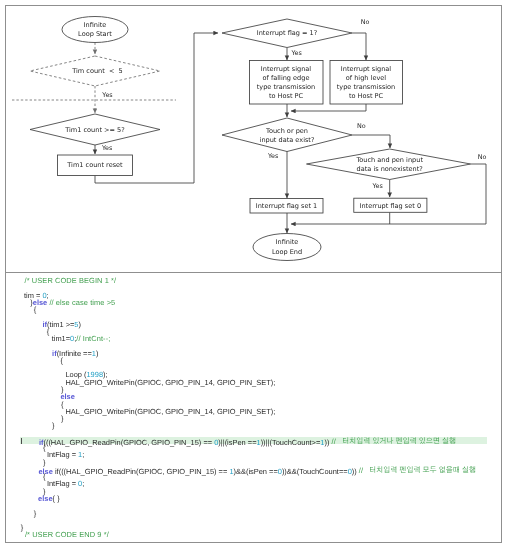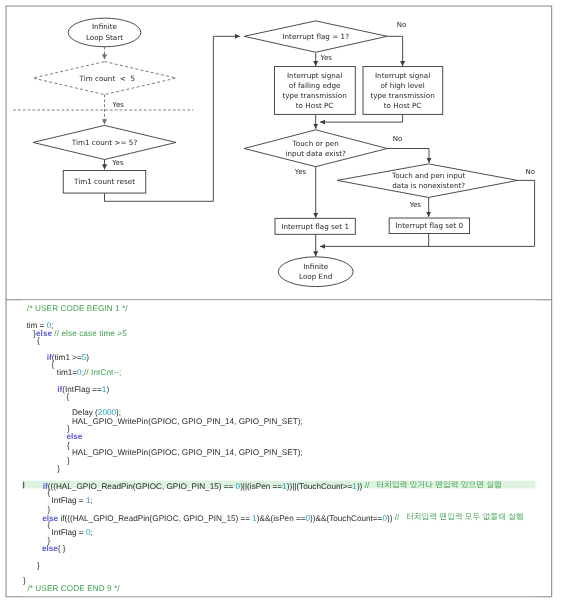--- a/index.html
+++ b/index.html
@@ -123,24 +123,24 @@
   <div class="cl"><span class="ind" style="width:4.60px"></span><span class="t-comment">/* USER CODE BEGIN 1 */</span></div>
   <div class="cl"><span class="ind" style="width:0.00px"></span></div>
   <div class="cl"><span class="ind" style="width:4.00px"></span><span class="t-plain">tim = </span><span class="t-number">0</span><span class="t-plain">;</span></div>
   <div class="cl"><span class="ind" style="width:10.30px"></span><span class="t-plain">}</span><span class="t-keyword">else</span><span class="t-comment">  // else case time &gt;5</span></div>
   <div class="cl"><span class="ind" style="width:13.70px"></span><span class="t-plain">{</span></div>
   <div class="cl"><span class="ind" style="width:0.00px"></span></div>
   <div class="cl"><span class="ind" style="width:22.50px"></span><span class="t-keyword">if</span><span class="t-plain">(tim1 &gt;=</span><span class="t-number">5</span><span class="t-plain">)</span></div>
   <div class="cl"><span class="ind" style="width:26.80px"></span><span class="t-plain">{</span></div>
   <div class="cl"><span class="ind" style="width:31.70px"></span><span class="t-plain">tim1=</span><span class="t-number">0</span><span class="t-plain">;</span><span class="t-comment">// IntCnt--;</span></div>
   <div class="cl"><span class="ind" style="width:0.00px"></span></div>
-  <div class="cl"><span class="ind" style="width:32.10px"></span><span class="t-keyword">if</span><span class="t-plain">(IntFlag ==</span><span class="t-number">1</span><span class="t-plain">)</span></div>
+  <div class="cl"><span class="ind" style="width:32.10px"></span><span class="t-keyword">if</span><span class="t-plain">(Infinite ==</span><span class="t-number">1</span><span class="t-plain">)</span></div>
   <div class="cl"><span class="ind" style="width:40.40px"></span><span class="t-plain">{</span></div>
   <div class="cl"><span class="ind" style="width:45.40px"></span></div>
-  <div class="cl"><span class="ind" style="width:45.40px"></span><span class="t-plain">Delay (</span><span class="t-number">2000</span><span class="t-plain">);</span></div>
+  <div class="cl"><span class="ind" style="width:45.40px"></span><span class="t-plain">Loop (</span><span class="t-number">1998</span><span class="t-plain">);</span></div>
   <div class="cl"><span class="ind" style="width:45.40px"></span><span class="t-plain">HAL_GPIO_WritePin(GPIOC, GPIO_PIN_14, GPIO_PIN_SET);</span></div>
   <div class="cl"><span class="ind" style="width:41.00px"></span><span class="t-plain">}</span></div>
   <div class="cl"><span class="ind" style="width:40.40px"></span><span class="t-keyword">else</span></div>
   <div class="cl"><span class="ind" style="width:41.00px"></span><span class="t-plain">{</span></div>
   <div class="cl"><span class="ind" style="width:45.40px"></span><span class="t-plain">HAL_GPIO_WritePin(GPIOC, GPIO_PIN_14, GPIO_PIN_SET);</span></div>
   <div class="cl"><span class="ind" style="width:41.00px"></span><span class="t-plain">}</span></div>
   <div class="cl"><span class="ind" style="width:32.10px"></span><span class="t-plain">}</span></div>
   <div class="cl"><span class="ind" style="width:0.00px"></span></div>
   <div class="cl hl"><span class="marker"></span><span class="ind" style="width:18.90px"></span><span class="t-keyword">if</span><span class="t-plain">(((HAL_GPIO_ReadPin(GPIOC, GPIO_PIN_15) == </span><span class="t-number">0</span><span class="t-plain">)||(isPen ==</span><span class="t-number">1</span><span class="t-plain">))||(TouchCount&gt;=</span><span class="t-number">1</span><span class="t-plain">))  </span><span class="t-comment nok">//&nbsp;</span><svg class="kosvg" width="114.02" height="8" viewBox="0 -6.2 114.02 8">
             <path d="M1.00 -0.69V-5.25H4.04V-4.77H1.54V-3.24H3.83V-2.78H1.54V-1.16H1.76Q3.38 -1.16 4.65 -1.33V-0.88Q3.17 -0.69 1.38 -0.69ZM4.22 -2.78V-3.30H5.54V-5.89H6.09V0.65H5.54V-2.78Z M8.65 -5.04V-5.53H11.04V-5.04ZM7.61 -0.65Q7.95 -0.85 8.26 -1.09Q8.57 -1.33 8.88 -1.64Q9.18 -1.96 9.36 -2.35Q9.54 -2.74 9.54 -3.14V-3.58H7.86V-4.09H11.73V-3.58H10.11V-3.18Q10.11 -2.00 11.88 -0.85L11.50 -0.47Q11.03 -0.77 10.54 -1.25Q10.06 -1.72 9.84 -2.15Q9.64 -1.69 9.09 -1.13Q8.54 -0.57 7.98 -0.27ZM12.55 0.65V-5.89H13.11V0.65Z M14.84 -4.17Q14.84 -4.84 15.33 -5.25Q15.82 -5.66 16.58 -5.66Q17.33 -5.66 17.83 -5.25Q18.33 -4.84 18.33 -4.17Q18.33 -3.50 17.83 -3.09Q17.34 -2.68 16.58 -2.68Q15.81 -2.68 15.32 -3.09Q14.84 -3.50 14.84 -4.17ZM15.40 -4.17Q15.40 -3.71 15.74 -3.42Q16.07 -3.13 16.58 -3.13Q17.10 -3.13 17.43 -3.43Q17.76 -3.73 17.76 -4.17Q17.76 -4.62 17.42 -4.91Q17.09 -5.21 16.58 -5.21Q16.08 -5.21 15.74 -4.91Q15.40 -4.61 15.40 -4.17ZM19.68 -2.37V-5.89H20.23V-2.37ZM15.81 0.53V-2.07H16.36V-1.33H19.69V-2.07H20.24V0.53ZM16.36 0.05H19.69V-0.87H16.36Z M22.08 -2.10V-4.05H24.56V-5.09H22.05V-5.54H25.10V-3.62H22.62V-2.54H22.84Q24.34 -2.54 25.62 -2.69V-2.27Q24.13 -2.10 22.41 -2.10ZM25.42 -2.88V-3.34H26.72V-4.48H25.42V-4.94H26.72V-5.89H27.27V-1.65H26.72V-2.88ZM22.73 -0.86V-1.33H27.27V0.71H26.72V-0.86Z M31.02 -4.09Q31.02 -4.79 31.50 -5.23Q31.97 -5.66 32.73 -5.66Q33.47 -5.66 33.95 -5.23Q34.43 -4.79 34.43 -4.09Q34.43 -3.38 33.95 -2.94Q33.47 -2.50 32.73 -2.50Q31.96 -2.50 31.49 -2.94Q31.02 -3.38 31.02 -4.09ZM31.59 -4.09Q31.59 -3.60 31.91 -3.28Q32.23 -2.95 32.73 -2.95Q33.24 -2.95 33.55 -3.28Q33.87 -3.61 33.87 -4.09Q33.87 -4.57 33.55 -4.89Q33.23 -5.21 32.73 -5.21Q32.23 -5.21 31.91 -4.88Q31.59 -4.56 31.59 -4.09ZM35.84 -1.99V-5.89H36.39V-1.99ZM31.47 0.24Q31.92 -0.04 32.29 -0.54Q32.67 -1.03 32.67 -1.45V-1.77H33.22V-1.49Q33.22 -1.10 33.55 -0.65Q33.88 -0.19 34.17 -0.02Q34.48 -0.20 34.81 -0.65Q35.14 -1.10 35.14 -1.50V-1.77H35.69V-1.46Q35.69 -1.05 36.07 -0.54Q36.44 -0.03 36.89 0.24L36.55 0.59Q36.20 0.39 35.90 0.03Q35.59 -0.34 35.42 -0.67Q35.26 -0.34 34.88 0.04Q34.50 0.43 34.17 0.59Q33.85 0.44 33.48 0.04Q33.11 -0.36 32.95 -0.67Q32.80 -0.36 32.50 -0.00Q32.20 0.35 31.83 0.59Z M37.86 -0.65Q39.09 -1.45 39.82 -2.56Q40.55 -3.67 40.57 -4.75H38.19V-5.25H41.16Q41.16 -2.29 38.25 -0.29ZM41.03 -2.54V-3.07H42.78V-5.89H43.33V0.65H42.78V-2.54Z M45.31 -0.91V-5.37H45.87V-1.41H46.05Q46.45 -1.41 47.30 -1.48Q48.15 -1.54 48.91 -1.66V-1.19Q48.10 -1.05 47.11 -0.98Q46.12 -0.91 45.59 -0.91ZM49.43 0.65V-5.89H49.98V-3.19H51.13V-2.66H49.98V0.65Z M53.93 -1.98V-2.43H54.67V-4.95H54.06V-5.40H57.28V-4.95H56.68V-2.47Q57.41 -2.51 57.49 -2.52V-2.09Q56.37 -1.98 54.69 -1.98ZM55.15 -2.43H55.45Q55.93 -2.43 56.19 -2.45V-4.95H55.15ZM59.10 -1.09V-5.89H59.61V-1.09ZM57.07 -3.48V-3.96H57.86V-5.81H58.32V-1.25H57.86V-3.48ZM55.18 0.44V-1.53H55.73V-0.05H59.81V0.44Z M61.27 -4.17Q61.27 -4.84 61.76 -5.25Q62.25 -5.66 63.01 -5.66Q63.76 -5.66 64.26 -5.25Q64.76 -4.84 64.76 -4.17Q64.76 -3.50 64.26 -3.09Q63.77 -2.68 63.01 -2.68Q62.24 -2.68 61.75 -3.09Q61.27 -3.50 61.27 -4.17ZM61.83 -4.17Q61.83 -3.71 62.17 -3.42Q62.50 -3.13 63.01 -3.13Q63.53 -3.13 63.86 -3.43Q64.19 -3.73 64.19 -4.17Q64.19 -4.62 63.85 -4.91Q63.52 -5.21 63.01 -5.21Q62.51 -5.21 62.17 -4.91Q61.83 -4.61 61.83 -4.17ZM66.11 -2.37V-5.89H66.66V-2.37ZM62.24 0.53V-2.07H62.79V-1.33H66.12V-2.07H66.67V0.53ZM62.79 0.05H66.12V-0.87H62.79Z M68.51 -2.10V-4.05H70.99V-5.09H68.48V-5.54H71.53V-3.62H69.05V-2.54H69.27Q70.77 -2.54 72.05 -2.69V-2.27Q70.56 -2.10 68.84 -2.10ZM71.85 -2.88V-3.34H73.15V-4.48H71.85V-4.94H73.15V-5.89H73.70V-1.65H73.15V-2.88ZM69.16 -0.86V-1.33H73.70V0.71H73.15V-0.86Z M77.45 -4.09Q77.45 -4.79 77.93 -5.23Q78.40 -5.66 79.16 -5.66Q79.90 -5.66 80.38 -5.23Q80.86 -4.79 80.86 -4.09Q80.86 -3.38 80.38 -2.94Q79.90 -2.50 79.16 -2.50Q78.39 -2.50 77.92 -2.94Q77.45 -3.38 77.45 -4.09ZM78.02 -4.09Q78.02 -3.60 78.34 -3.28Q78.66 -2.95 79.16 -2.95Q79.67 -2.95 79.98 -3.28Q80.30 -3.61 80.30 -4.09Q80.30 -4.57 79.98 -4.89Q79.66 -5.21 79.16 -5.21Q78.66 -5.21 78.34 -4.88Q78.02 -4.56 78.02 -4.09ZM82.27 -1.99V-5.89H82.82V-1.99ZM77.90 0.24Q78.35 -0.04 78.72 -0.54Q79.10 -1.03 79.10 -1.45V-1.77H79.65V-1.49Q79.65 -1.10 79.98 -0.65Q80.31 -0.19 80.60 -0.02Q80.91 -0.20 81.24 -0.65Q81.57 -1.10 81.57 -1.50V-1.77H82.12V-1.46Q82.12 -1.05 82.50 -0.54Q82.87 -0.03 83.32 0.24L82.98 0.59Q82.63 0.39 82.33 0.03Q82.02 -0.34 81.85 -0.67Q81.69 -0.34 81.31 0.04Q80.93 0.43 80.60 0.59Q80.28 0.44 79.91 0.04Q79.54 -0.36 79.38 -0.67Q79.23 -0.36 78.93 -0.00Q78.63 0.35 78.26 0.59Z M84.83 -3.82Q84.83 -4.56 85.53 -4.99Q86.23 -5.43 87.28 -5.43Q88.31 -5.43 89.02 -4.99Q89.73 -4.56 89.73 -3.82Q89.73 -3.08 89.02 -2.65Q88.32 -2.21 87.28 -2.21Q86.22 -2.21 85.52 -2.65Q84.83 -3.09 84.83 -3.82ZM85.44 -3.82Q85.44 -3.30 85.98 -2.99Q86.53 -2.68 87.28 -2.68Q88.05 -2.68 88.59 -3.00Q89.13 -3.32 89.13 -3.82Q89.13 -4.32 88.59 -4.64Q88.05 -4.96 87.28 -4.96Q86.54 -4.96 85.99 -4.64Q85.44 -4.33 85.44 -3.82ZM84.06 -0.18V-0.66H90.45V-0.18Z M91.72 -2.17V-5.44H94.75V-2.17ZM92.27 -2.63H94.20V-4.98H92.27ZM94.50 -2.75V-3.20H96.37V-4.42H94.50V-4.88H96.37V-5.89H96.93V-1.01H96.37V-2.75ZM92.58 0.44V-1.53H93.13V-0.06H97.14V0.44Z M100.29 -3.25Q101.07 -3.60 101.65 -4.16Q102.23 -4.72 102.23 -5.38V-5.78H102.77V-5.39Q102.77 -5.05 102.96 -4.72Q103.15 -4.39 103.45 -4.15Q103.76 -3.90 104.04 -3.73Q104.31 -3.56 104.59 -3.44L104.29 -3.05Q103.87 -3.22 103.33 -3.62Q102.78 -4.02 102.51 -4.46Q102.25 -4.00 101.71 -3.56Q101.16 -3.11 100.62 -2.87ZM105.51 -2.86V-5.89H106.06V-2.86ZM101.53 0.53V-1.24H105.51V-2.03H101.48V-2.53H106.06V-0.78H102.09V0.04H106.26V0.53Z M108.19 -5.20V-5.66H110.26V-5.20ZM107.42 -4.18V-4.63H110.84V-4.18ZM107.66 -2.78Q107.66 -3.23 108.11 -3.49Q108.56 -3.75 109.21 -3.75Q109.86 -3.75 110.31 -3.49Q110.76 -3.23 110.76 -2.78Q110.76 -2.34 110.31 -2.07Q109.87 -1.81 109.21 -1.81Q108.55 -1.81 108.11 -2.07Q107.66 -2.34 107.66 -2.78ZM108.22 -2.78Q108.22 -2.54 108.51 -2.39Q108.79 -2.24 109.21 -2.24Q109.62 -2.24 109.91 -2.38Q110.20 -2.53 110.20 -2.78Q110.20 -3.04 109.92 -3.18Q109.63 -3.32 109.21 -3.32Q108.79 -3.32 108.50 -3.17Q108.22 -3.02 108.22 -2.78ZM111.30 -1.63V-5.81H111.78V-3.83H112.66V-5.89H113.17V-1.37H112.66V-3.35H111.78V-1.63ZM108.38 -0.36Q108.38 -0.85 109.03 -1.11Q109.68 -1.36 110.83 -1.36Q111.97 -1.36 112.64 -1.11Q113.32 -0.86 113.32 -0.36Q113.32 0.13 112.64 0.39Q111.96 0.65 110.83 0.65Q109.68 0.65 109.03 0.39Q108.38 0.14 108.38 -0.36ZM109.00 -0.36Q109.00 0.20 110.84 0.20Q111.67 0.20 112.19 0.06Q112.71 -0.08 112.71 -0.36Q112.71 -0.92 110.84 -0.92Q109.00 -0.92 109.00 -0.36Z" fill="currentColor"></path>

